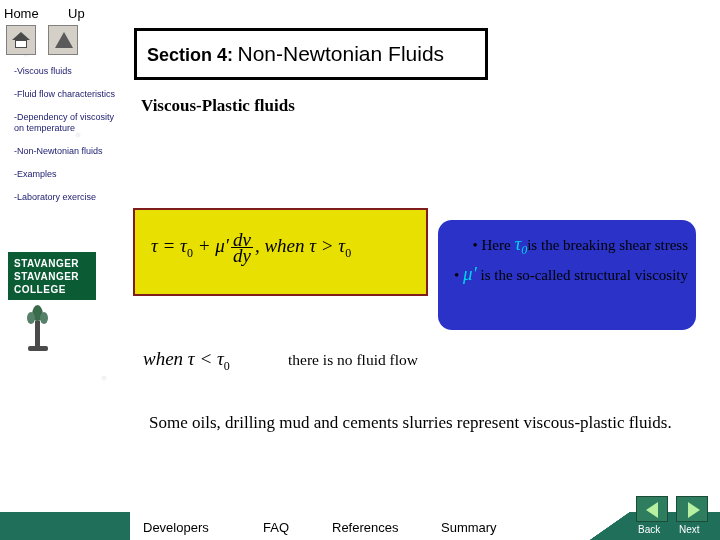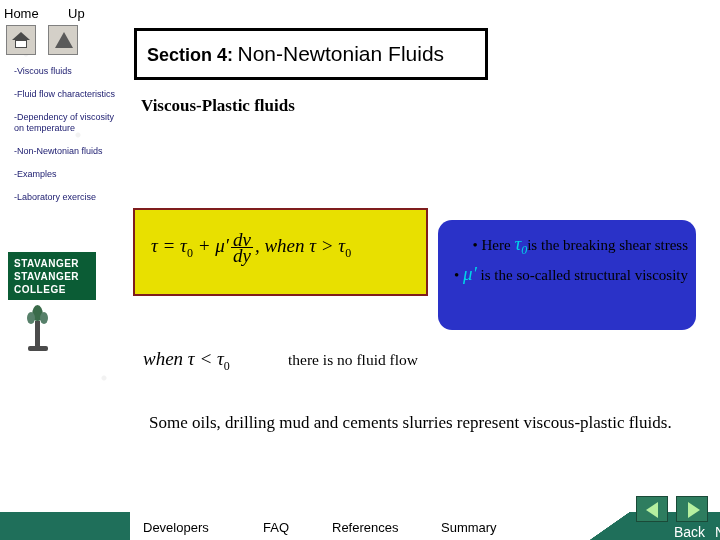--- a/index.html
+++ b/index.html
@@ -382,23 +382,22 @@
     left: 11px; top: 5px;
     width: 0; height: 0;
     border-top: 8px solid transparent;
     border-bottom: 8px solid transparent;
     border-left: 12px solid #b6f0a0;
   }
   .navbtn-label {
     position: absolute;
     top: 524px;
     font-family: "Liberation Sans", sans-serif;
-    font-size: 14px;
+    font-size: 10px;
     color: #ffffff;
-    margin-left: 36px;
   }
   .navbtn-label.back-lbl { left: 638px; }
   .navbtn-label.next-lbl { left: 679px; }
 </style>
 </head>
 <body>
 
 <div id="slide">
 
   <div class="sidebar">

